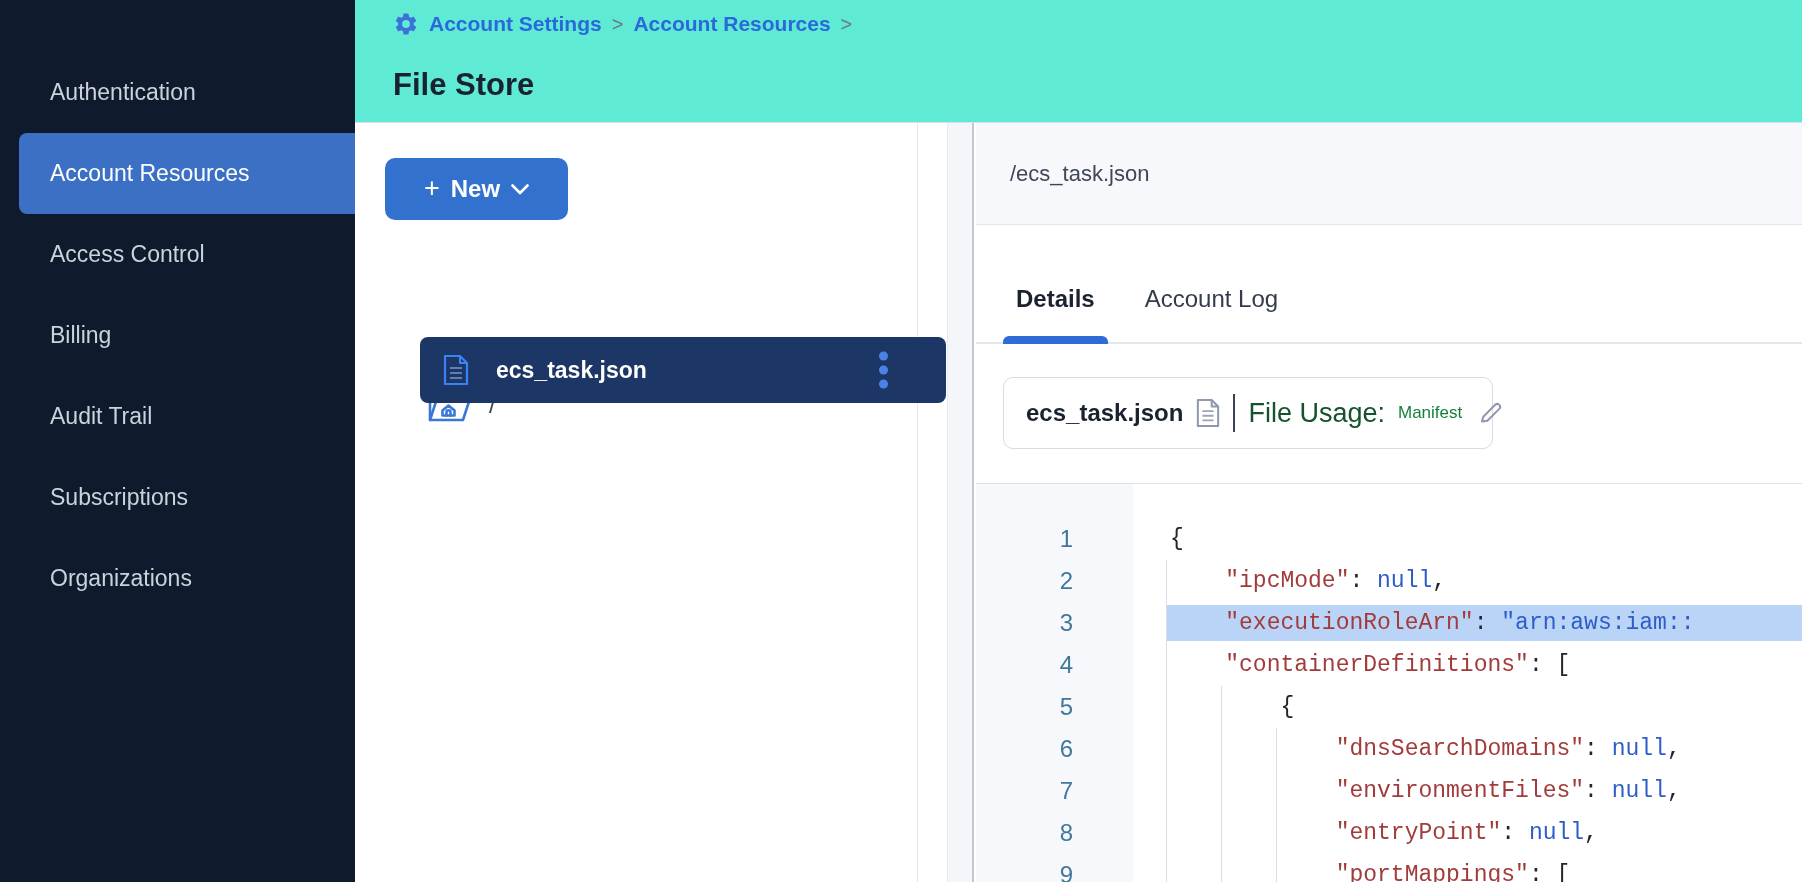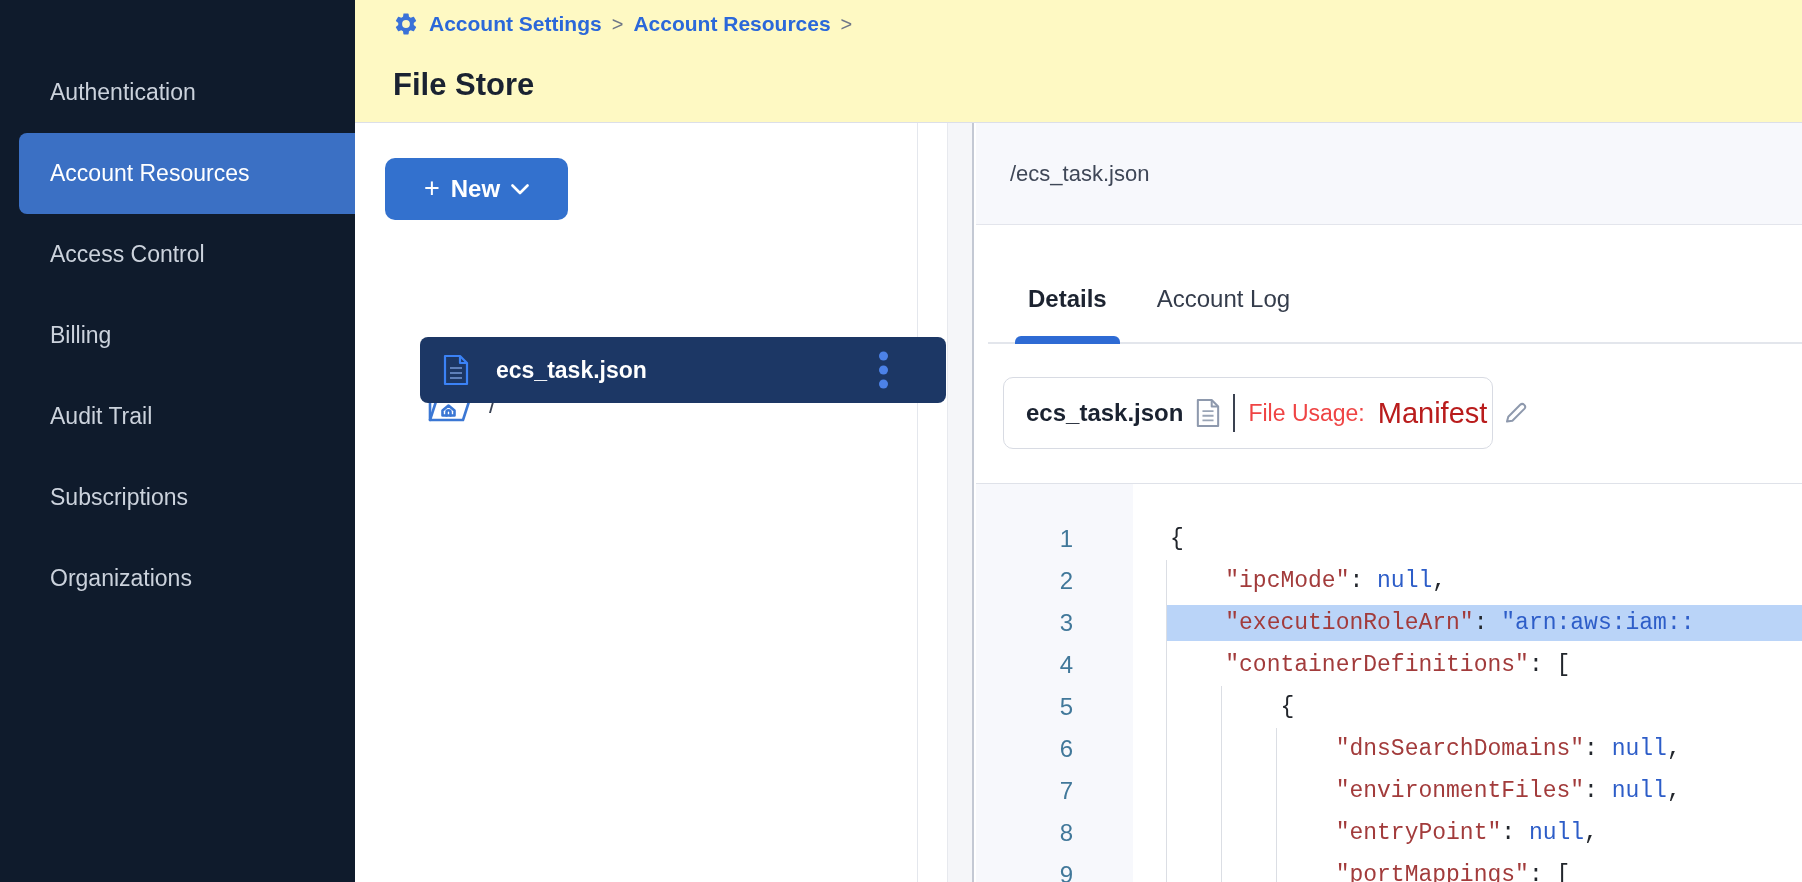--- a/index.html
+++ b/index.html
@@ -8,21 +8,21 @@
 
   
   #sidebar{position:absolute;left:0;top:0;width:355px;height:882px;background:#0F1B2C;}
   #side-list{position:absolute;left:0;top:52px;right:0;}
   .side-item{height:81px;display:flex;align-items:center;padding-left:50px;
              font-size:23px;font-weight:500;color:#CBD2DC;cursor:pointer;}
   .side-item.active{background:var(--side-active);color:#fff;margin-left:19px;
              padding-left:31px;border-radius:8px 0 0 8px;}
 
   
-  #topbar{position:absolute;left:355px;top:0;width:1447px;height:123px;background:#fef9c3;
+  #topbar{position:absolute;left:355px;top:0;width:1447px;height:123px;background:#5eead4;
           border-bottom:1px solid #DCDFE8;box-sizing:border-box;}
   #crumbs{position:absolute;left:38px;top:11px;display:flex;align-items:center;gap:10px;
           font-size:21px;font-weight:600;}
   .crumb-link{color:var(--link);cursor:pointer;}
   .crumb-sep{color:#6E7687;font-weight:500;font-size:20px;}
   #page-title{position:absolute;left:38px;top:46px;font-size:31px;font-weight:700;color:#1A2231;}
 
   
   #middle{position:absolute;left:355px;top:123px;width:563px;height:759px;background:#fff;
           border-right:1px solid #E4E7ED;box-sizing:border-box;}
@@ -45,34 +45,34 @@
   .kebab i{width:9px;height:9px;border-radius:50%;background:var(--kebab);display:block;}
 
   
   #divider{position:absolute;left:947px;top:123px;width:27px;height:759px;background:#F5F6F9;
            border-left:1px solid #E7E9EE;border-right:2px solid #C4C9D4;box-sizing:border-box;cursor:col-resize;}
 
   
   #right{position:absolute;left:976px;top:123px;width:826px;height:759px;background:#fff;}
   #rp-header{height:102px;background:#F7F8FC;border-bottom:1px solid #E3E5EC;display:flex;
              align-items:center;padding-left:34px;box-sizing:border-box;font-size:22px;color:#3F4757;}
-  #tabs{position:absolute;left:12px;top:102px;right:0;height:119px;display:flex;align-items:center;
+  #tabs{position:absolute;left:0;top:102px;right:0;height:119px;display:flex;align-items:center;
         padding-left:27px;border-bottom:2px solid #E3E6EC;box-sizing:border-box;gap:24px;}
   .tab{position:relative;height:100%;display:flex;align-items:center;padding:30px 13px 0 13px;
        font-size:24px;font-weight:500;color:#343C4B;cursor:pointer;box-sizing:border-box;}
   .tab.active{font-weight:700;color:#1C2330;}
   .tab.active::after{content:"";position:absolute;left:0;right:0;bottom:-2px;height:8px;
        border-radius:6px 6px 0 0;background:var(--underline);}
 
   #file-card{position:absolute;left:27px;top:254px;width:490px;height:72px;border:1px solid #D8DBE3;
              border-radius:10px;display:flex;align-items:center;padding:0 22px;box-sizing:border-box;gap:13px;background:#fff;}
   #card-name{font-size:24px;font-weight:700;color:#1A2230;white-space:nowrap;}
   #card-divider{width:2px;height:38px;background:#3A4150;flex:none;}
-  #usage-label{font-size:23px;color:#ef4444;white-space:nowrap;}
-  #usage-value{font-size:29px;color:#b91c1c;white-space:nowrap;}
+  #usage-label{font-size:27px;color:#14532d;white-space:nowrap;}
+  #usage-value{font-size:17px;color:#15803d;white-space:nowrap;}
   #edit-pencil{margin-left:auto;cursor:pointer;display:flex;}
 
   
   #editor{position:absolute;left:0;top:360px;right:0;bottom:0;border-top:1px solid #DFE2E9;
           box-sizing:border-box;overflow:hidden;background:#fff;}
   #gutter{position:absolute;left:0;top:0;bottom:0;width:157px;background:#F7F8FC;
           padding-top:34px;box-sizing:border-box;}
   .gnum{height:42px;line-height:42px;text-align:right;padding-right:60px;font-size:24px;
         color:var(--gutter-num);}
   #codecol{position:absolute;left:157px;top:0;right:0;bottom:0;padding-top:34px;box-sizing:border-box;

